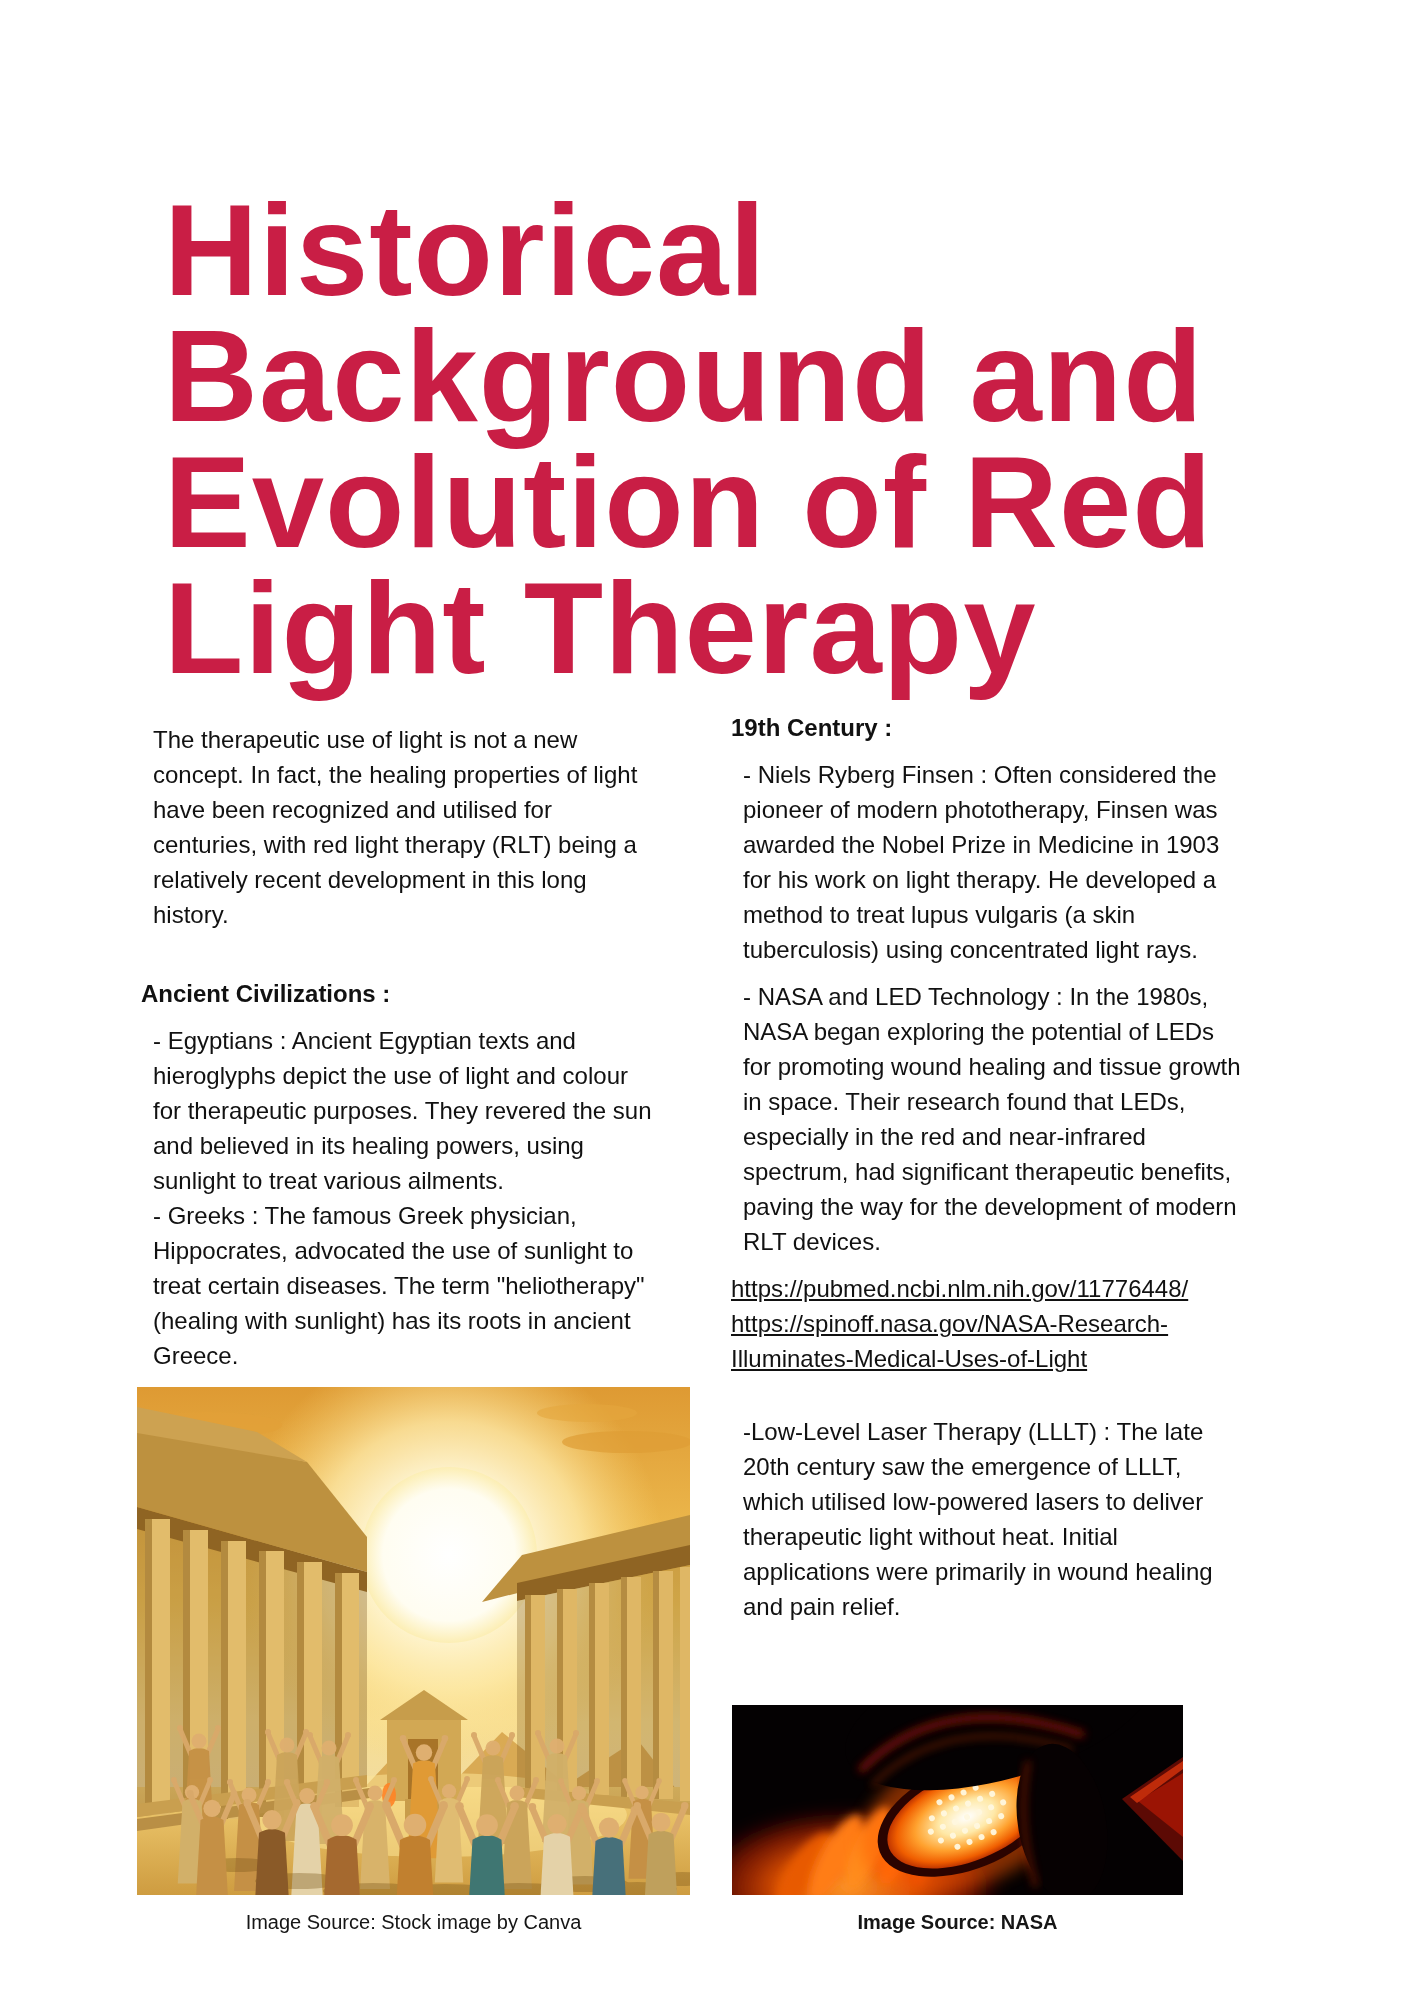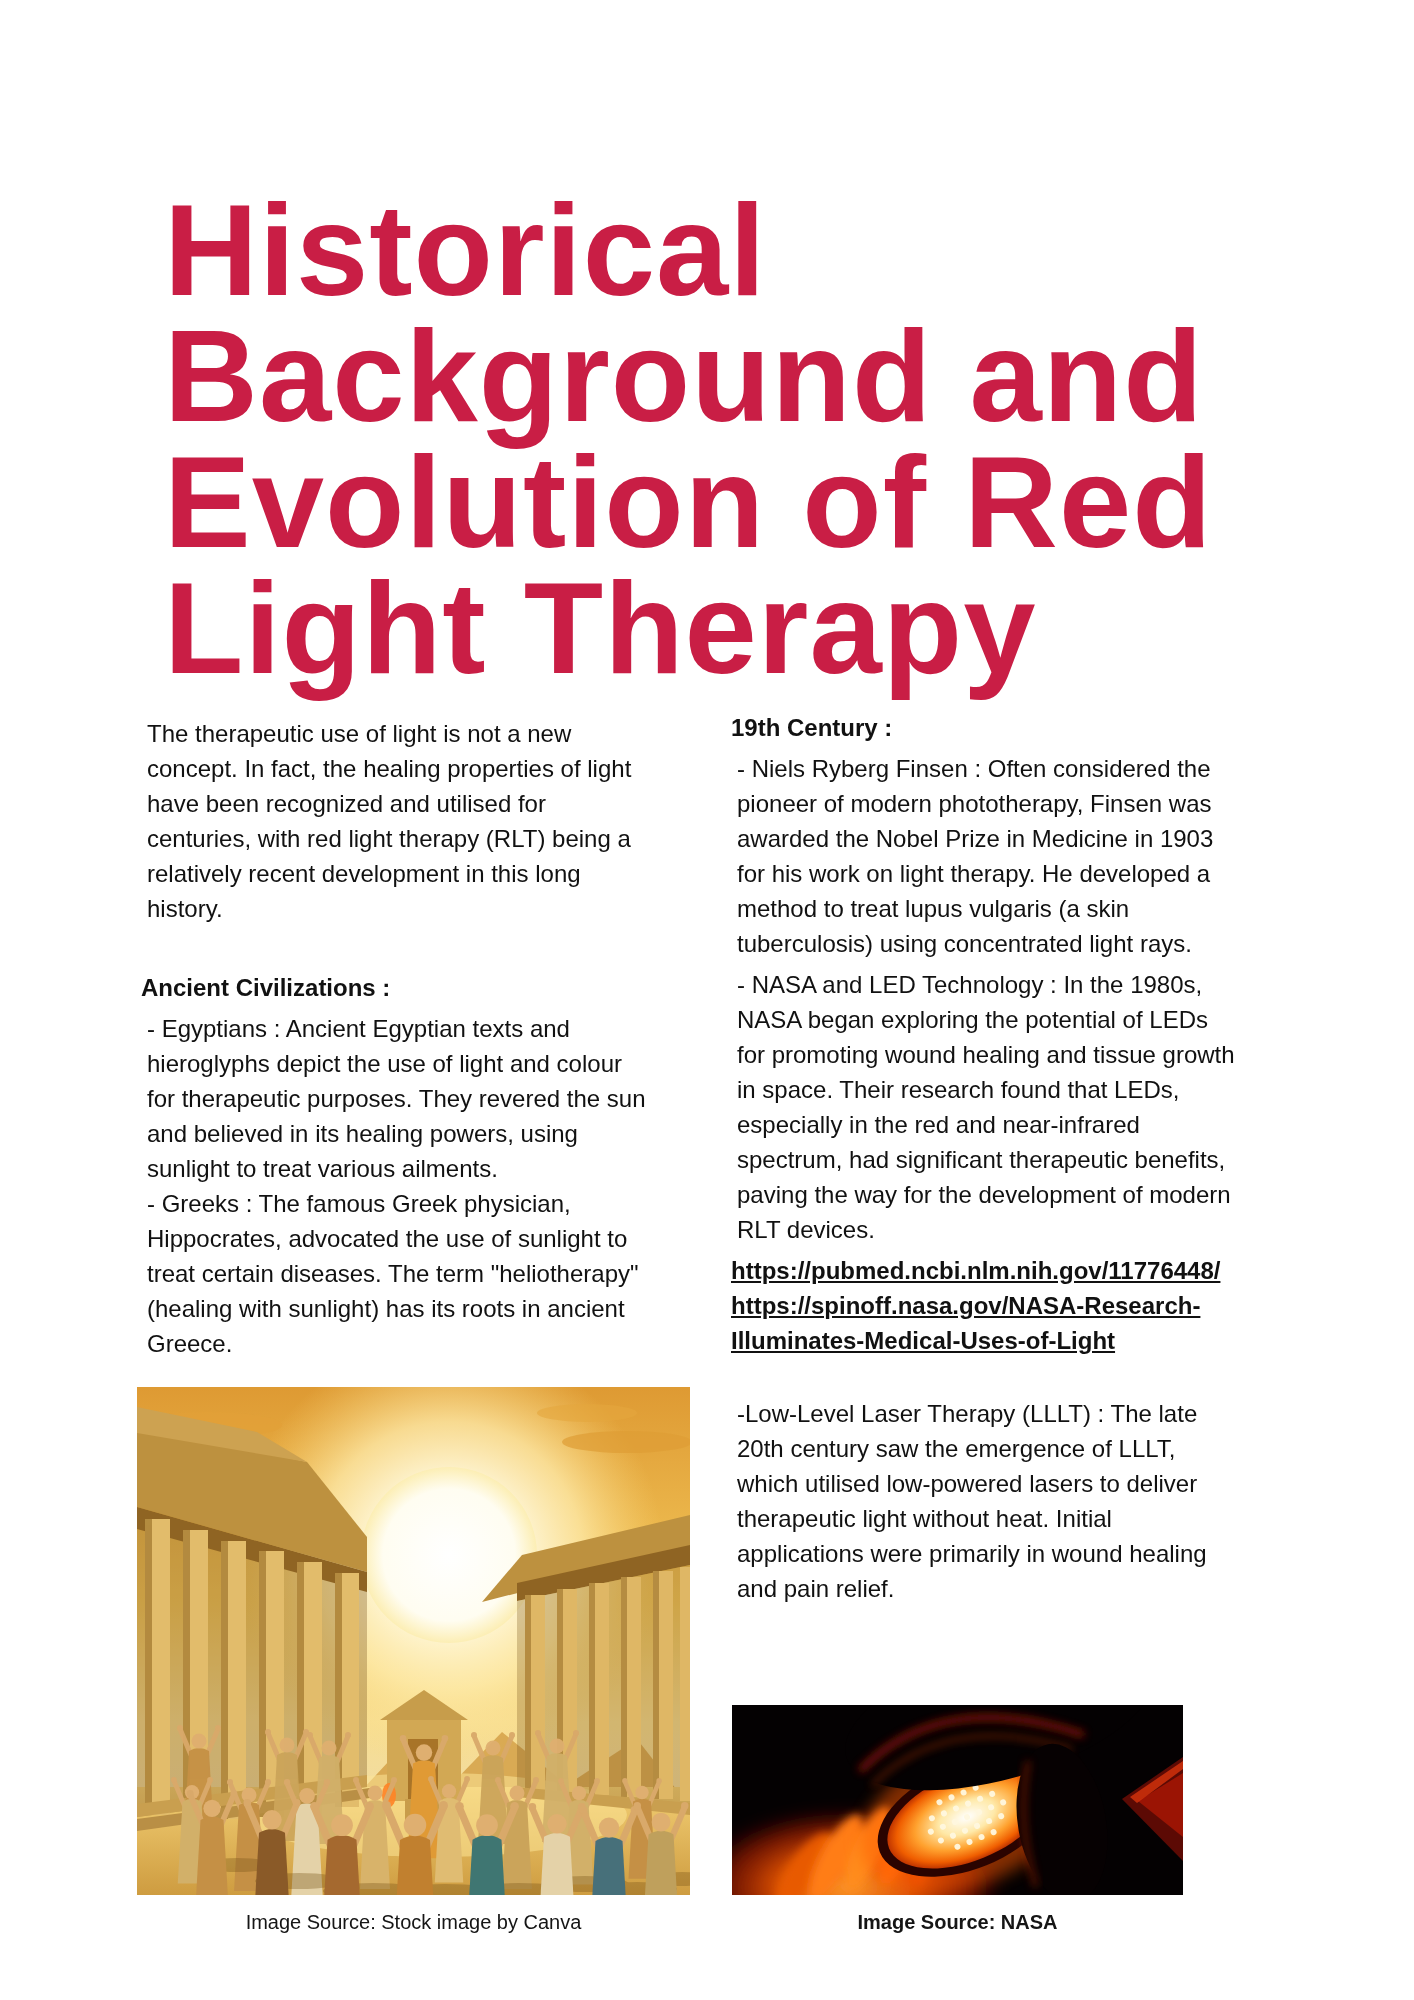--- a/index.html
+++ b/index.html
@@ -9,27 +9,27 @@
     font-family:"Liberation Sans",sans-serif;color:#111;
   }
   .title{
     position:absolute;left:136px;top:100px;width:1240px;
     font-size:130px;line-height:126px;font-weight:700;letter-spacing:1px;
     color:var(--accent,#C91E45);white-space:pre-line;margin-left:28px;
   }
   .col{position:absolute;top:710px;font-size:24px;line-height:35px;}
   .col-left{left:141px;width:560px;}
   .col-right{left:731px;width:600px;}
-  .para{white-space:pre-line;margin:6px;}
+  .para{white-space:pre-line;margin:12px;}
   .h-bold{font-weight:700;margin:0;}
   .gap44{margin-top:44px;}
   .gap49{margin-top:49px;}
   .gap38{margin-top:38px;}
   .linkline{display:block;height:35px;line-height:35px;}
-  .linkline span{text-decoration:underline;cursor:pointer;font-weight:bold;}
+  .linkline span{text-decoration:underline;cursor:pointer;}
   .figure{position:absolute;}
   .fig-left{left:137px;top:1387px;width:553px;}
   .fig-right{left:732px;top:1705px;width:451px;font-weight:bold;}
   .figure svg{display:block;}
   .caption{
     margin-top:13px;text-align:center;font-size:20px;line-height:28px;color:#151515;
     white-space:pre-line;
   }
 </style>
 </head>

